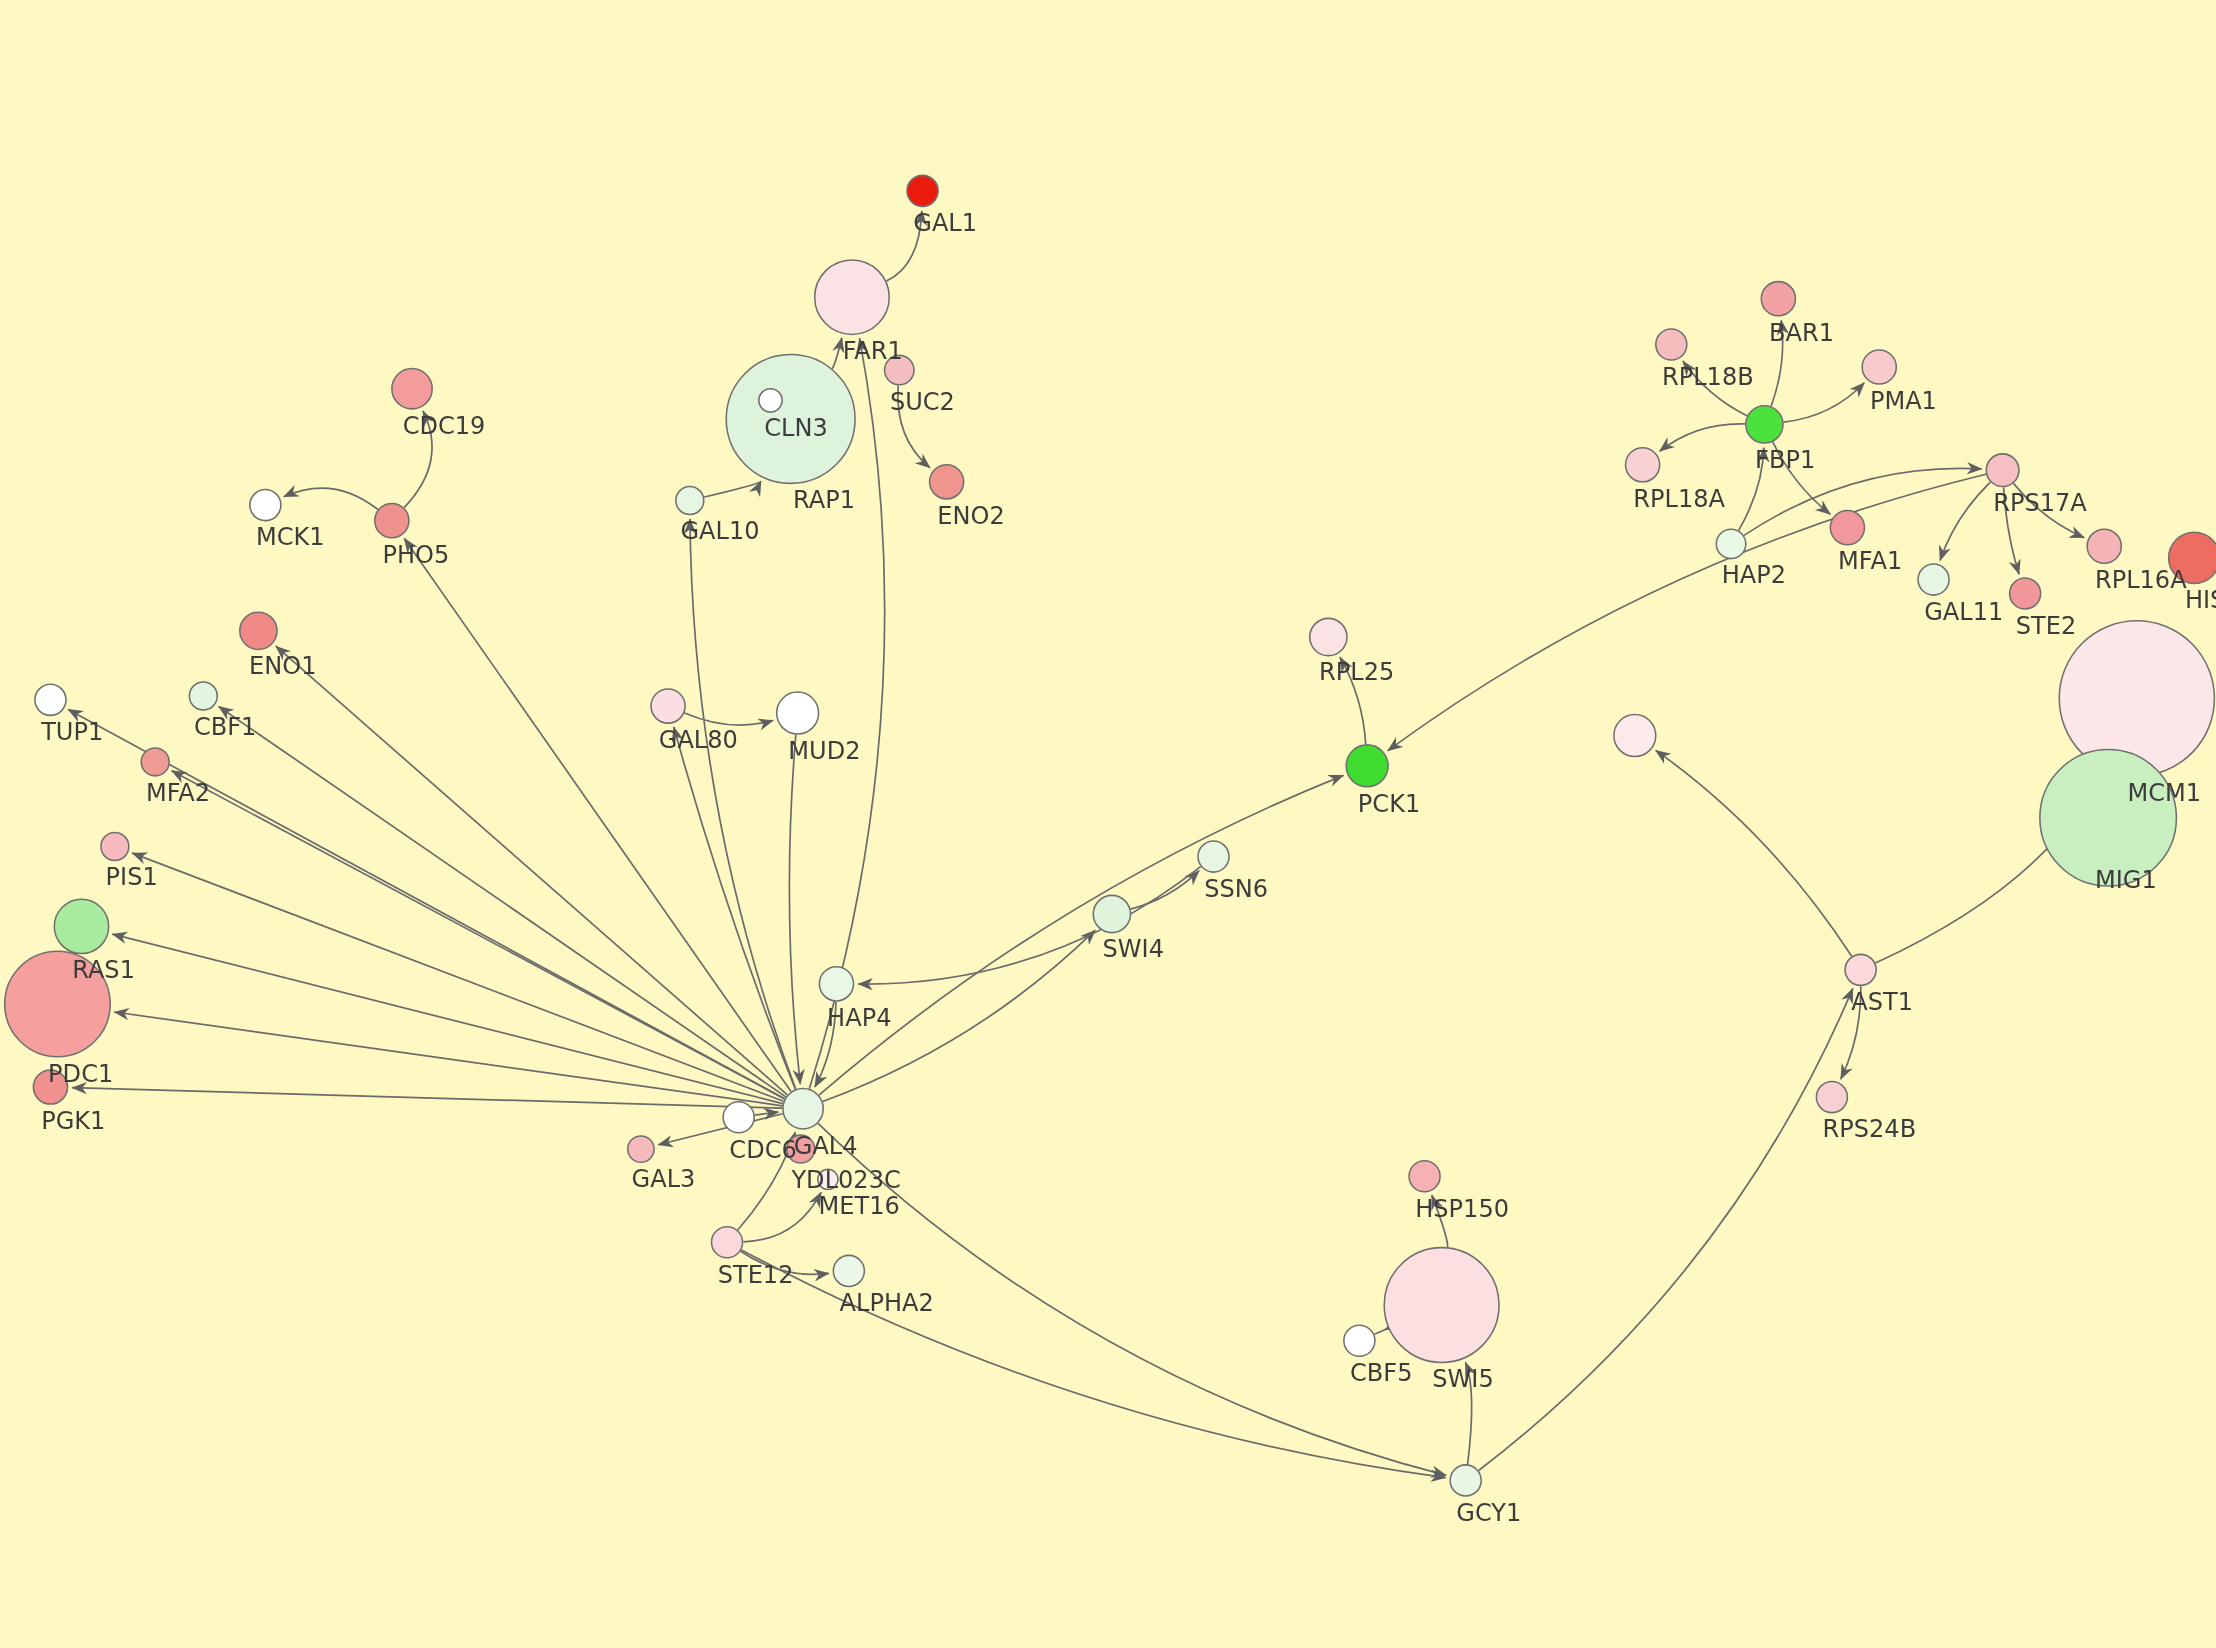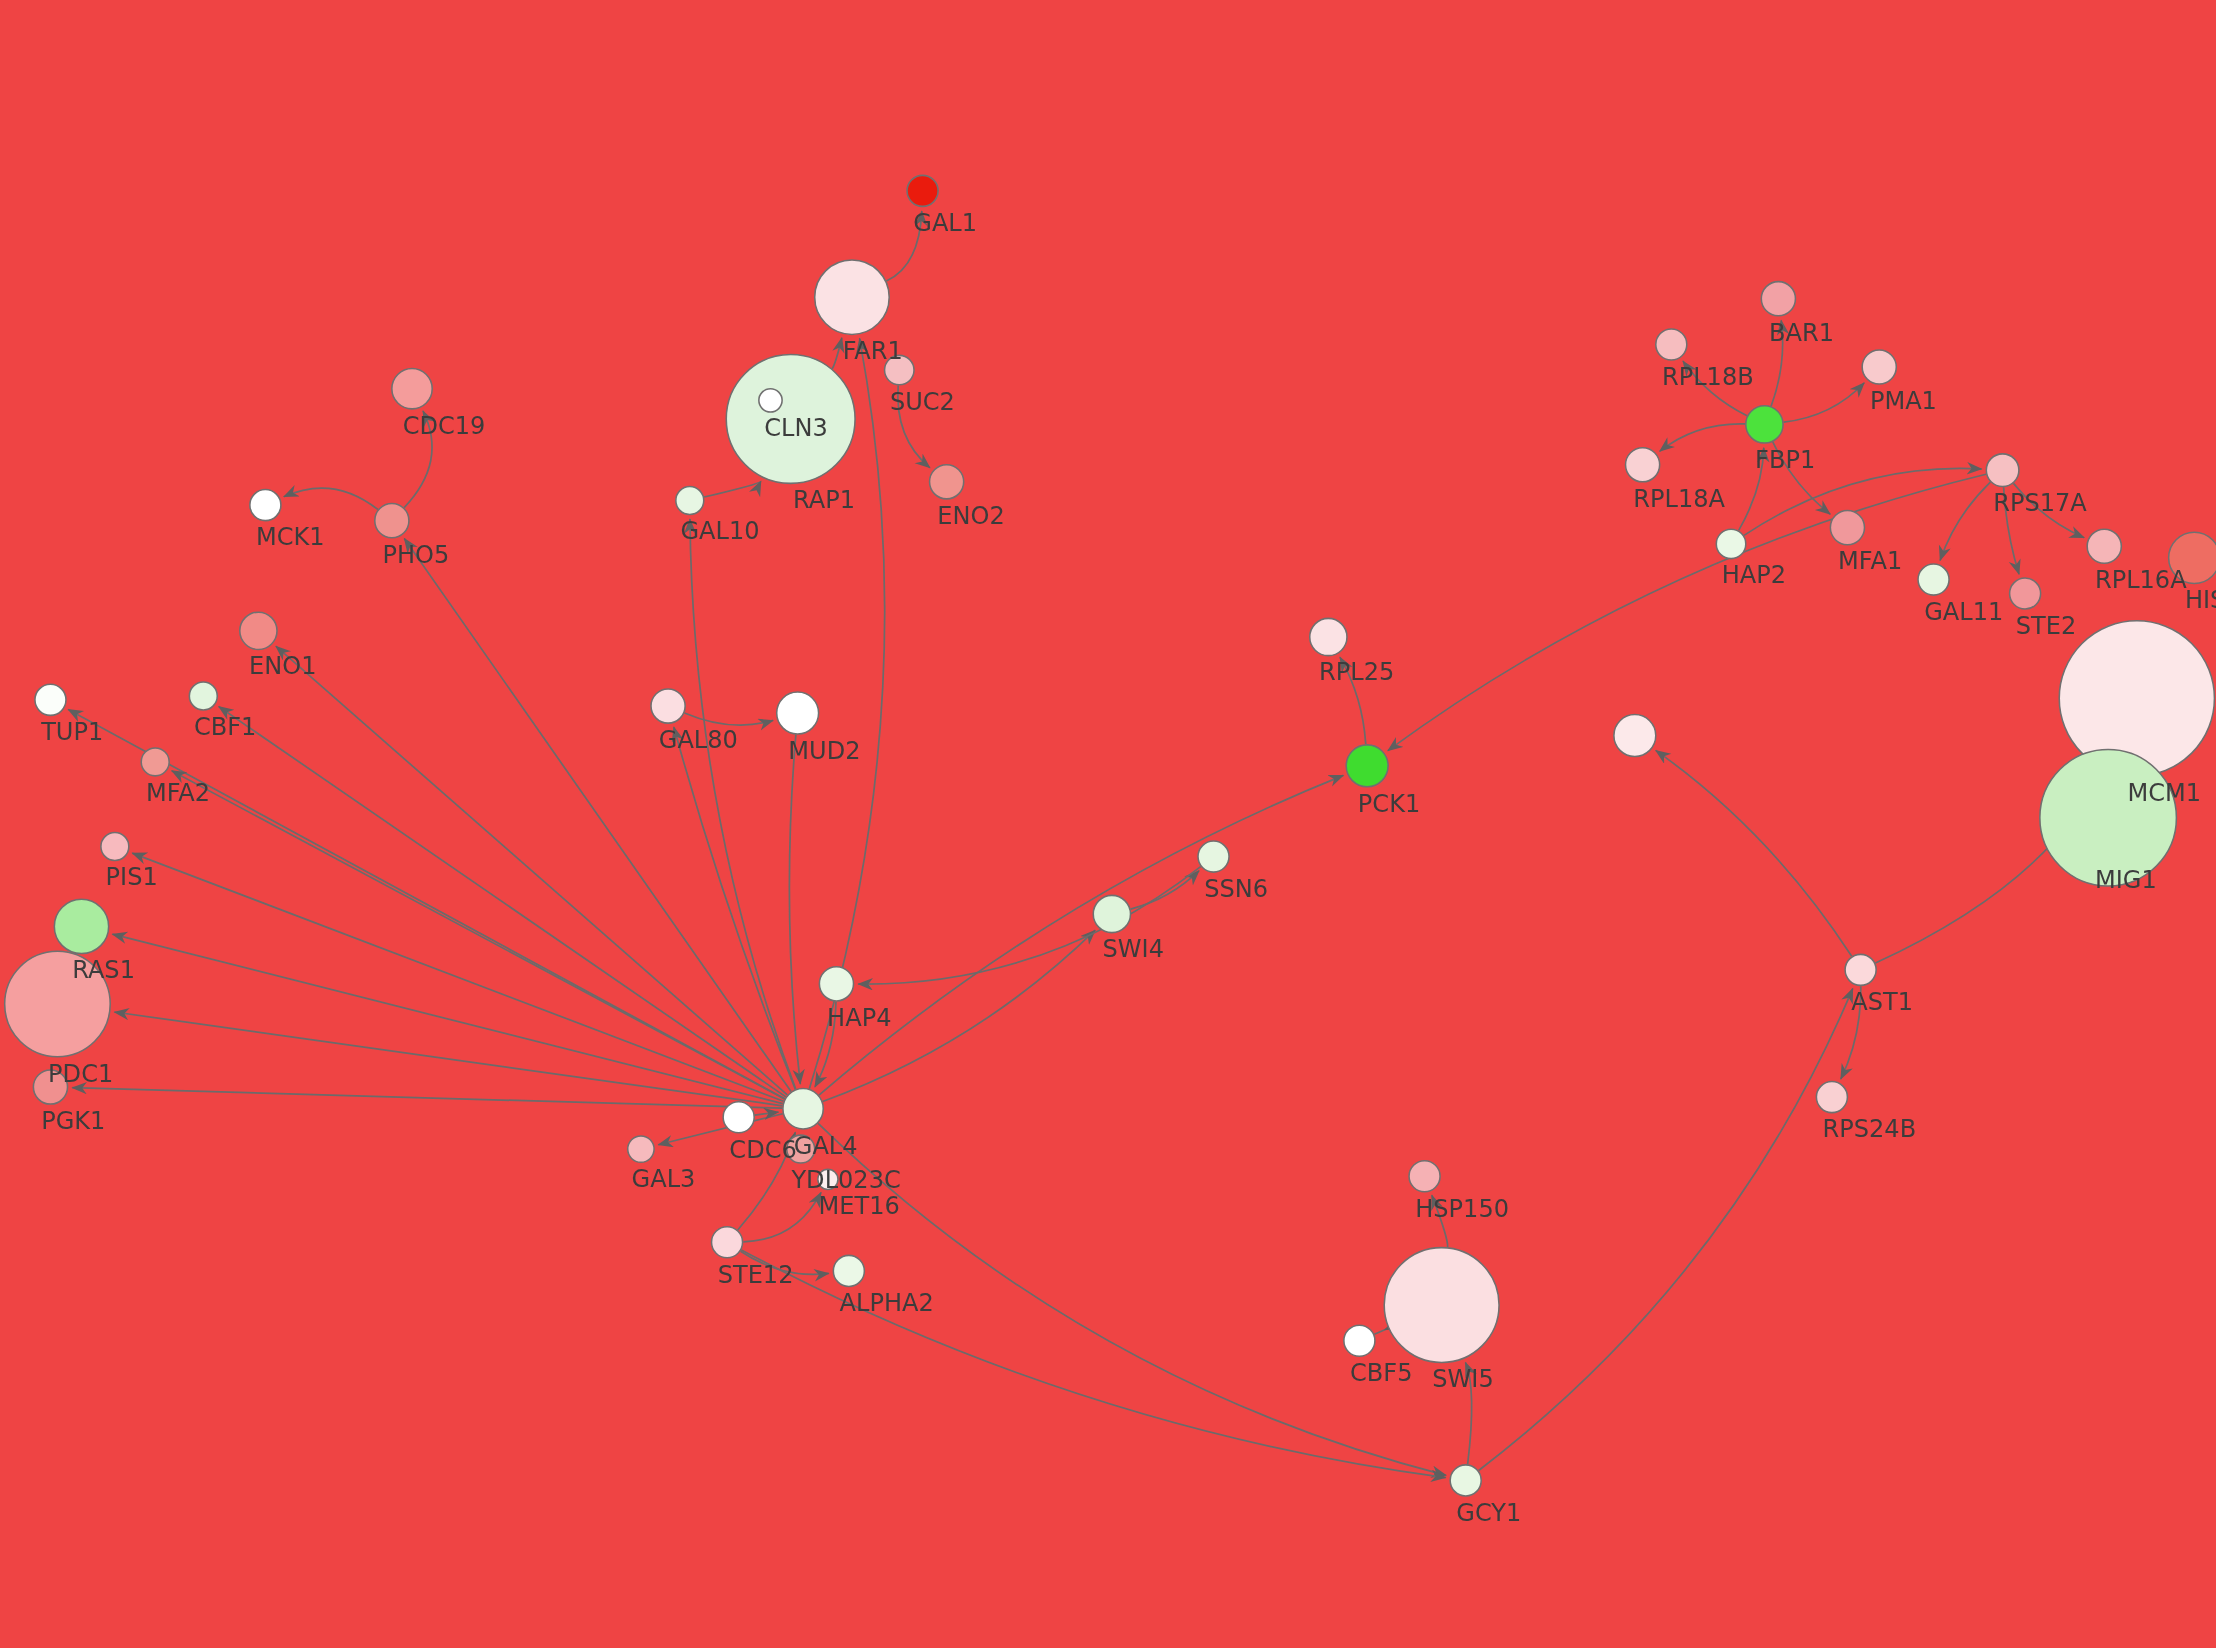--- a/index.html
+++ b/index.html
@@ -1,16 +1,16 @@
 <!DOCTYPE html>
 <html style="font-size:12.4px"><head>
 <meta charset="utf-8">
 <style>
   html, body { margin: 0; padding: 0; background: #ffffff; }
-  .stage { width: 2216px; height: 1648px; position: relative; background: #ef4444; }
+  .stage { width: 2216px; height: 1648px; position: relative; background: #fef9c3; }
   svg { display: block; }
   text.node-label {
     font-family: "DejaVu Sans", "Liberation Sans", sans-serif;
     font-size: 31px;
     fill: #3c3c3c;
   }
   path.edge { fill: none; stroke-width: 2.2px; }
   circle.node { stroke-width: 2px; cursor: pointer; }
 </style>
 </head>

